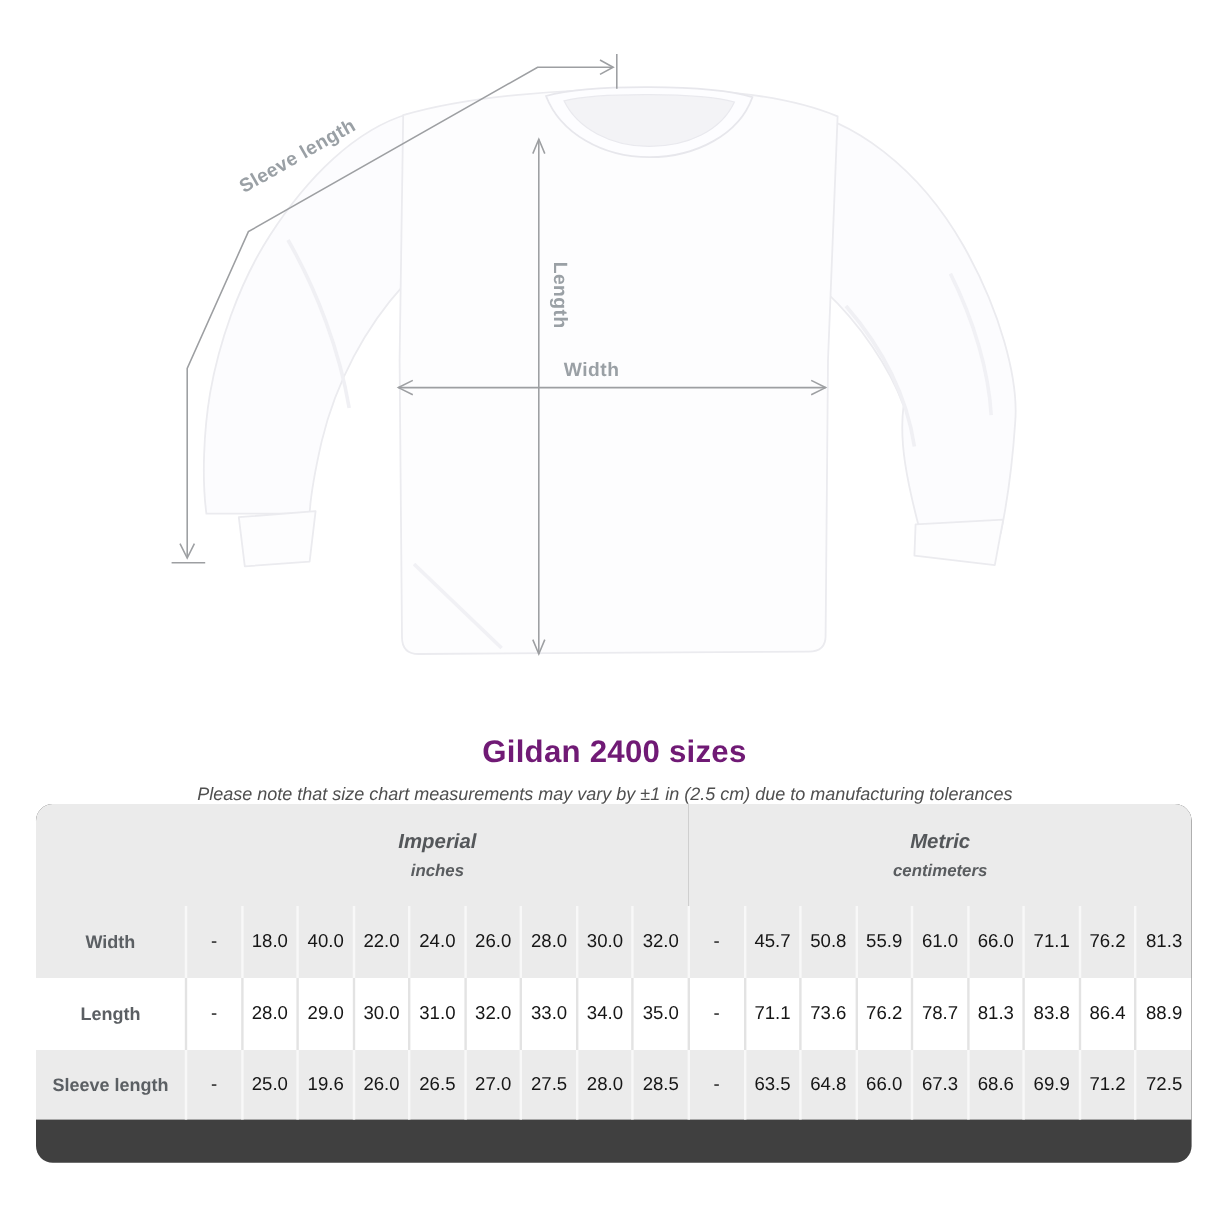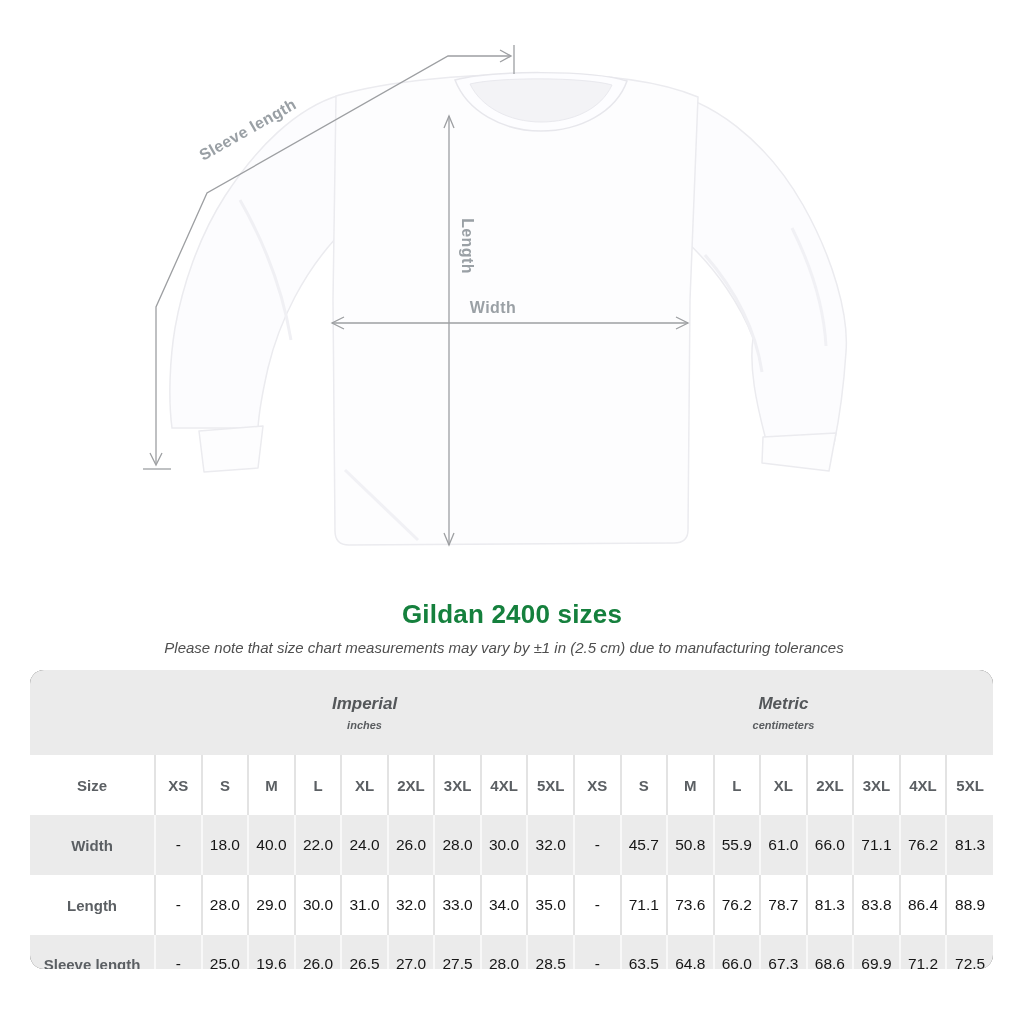--- a/index.html
+++ b/index.html
@@ -10,37 +10,37 @@
   }
   
   .figure{position:absolute;left:0;top:0;width:1024px;height:565px;}
   .figure svg{display:block;}
   .meas-label{
     font-family:"Liberation Sans", sans-serif;
     font-size:16px;font-weight:bold;fill:#9aa0a5;letter-spacing:.4px;
   }
   
   .title-block{position:absolute;left:0;top:599px;width:1024px;text-align:center;}
-  .page-title{font-size:26px;font-weight:bold;color:#15803d;margin:0;letter-spacing:.2px;}
+  .page-title{font-size:26px;font-weight:bold;color:#701a75;margin:12px;letter-spacing:.2px;}
   .page-subtitle{font-size:15px;font-style:italic;color:#4f4f4f;margin:9px 16px 0 0;}
   
   .table-wrap{
     position:absolute;left:30px;top:670px;width:963px;height:299px;
     border-radius:14px;overflow:hidden;background:#404040;
   }
   table.size-table{border-collapse:collapse;table-layout:fixed;width:963px;}
   col.c-size{width:125px;}
   col.c-val{width:46.5px;}
   .size-table th,.size-table td{
     padding:0;text-align:center;vertical-align:middle;
     font-family:"Liberation Sans", sans-serif;
   }
   tr.band-row th{height:85px;background:#ebebeb;border:none;}
   .band-name{font-size:17px;font-weight:bold;font-style:italic;color:#54575a;}
-  .band-unit{font-size:11px;font-style:italic;color:#595c5f;margin-top:5px;}
+  .band-unit{font-size:14px;font-style:italic;color:#595c5f;margin-top:5px;}
   tr.row-white th,tr.row-white td{background:#ffffff;border-left:2px solid #e3e3e3;}
   tr.row-gray  th,tr.row-gray  td{background:#ebebeb;border-left:2px solid #f8f8f8;}
   tr.row-white th:first-child,tr.row-gray th:first-child{border-left:none;}
   tr.size-row th{height:60px;font-size:15px;font-weight:bold;color:#5b5f63;}
   tr.data-row{height:60px;}
   tr.data-row:last-child{height:58px;}
   tr.data-row th{font-size:15px;font-weight:bold;color:#5b5f63;}
   tr.data-row td{font-size:15.5px;font-weight:normal;color:#161616;}
 </style>
 </head>
@@ -141,41 +141,20 @@
       <th colspan="9">
         <div class="band-name">Imperial</div>
         <div class="band-unit">inches</div>
       </th>
       <th colspan="9">
         <div class="band-name">Metric</div>
         <div class="band-unit">centimeters</div>
       </th>
     </tr>
 
-    <tr class="row-white size-row">
-      <th>Size</th>
-      <th>XS</th>
-      <th>S</th>
-      <th>M</th>
-      <th>L</th>
-      <th>XL</th>
-      <th>2XL</th>
-      <th>3XL</th>
-      <th>4XL</th>
-      <th>5XL</th>
-      <th>XS</th>
-      <th>S</th>
-      <th>M</th>
-      <th>L</th>
-      <th>XL</th>
-      <th>2XL</th>
-      <th>3XL</th>
-      <th>4XL</th>
-      <th>5XL</th>
-    </tr>
 
     <tr class="row-gray data-row">
       <th>Width</th>
       <td>-</td>
       <td>18.0</td>
       <td>40.0</td>
       <td>22.0</td>
       <td>24.0</td>
       <td>26.0</td>
       <td>28.0</td>

